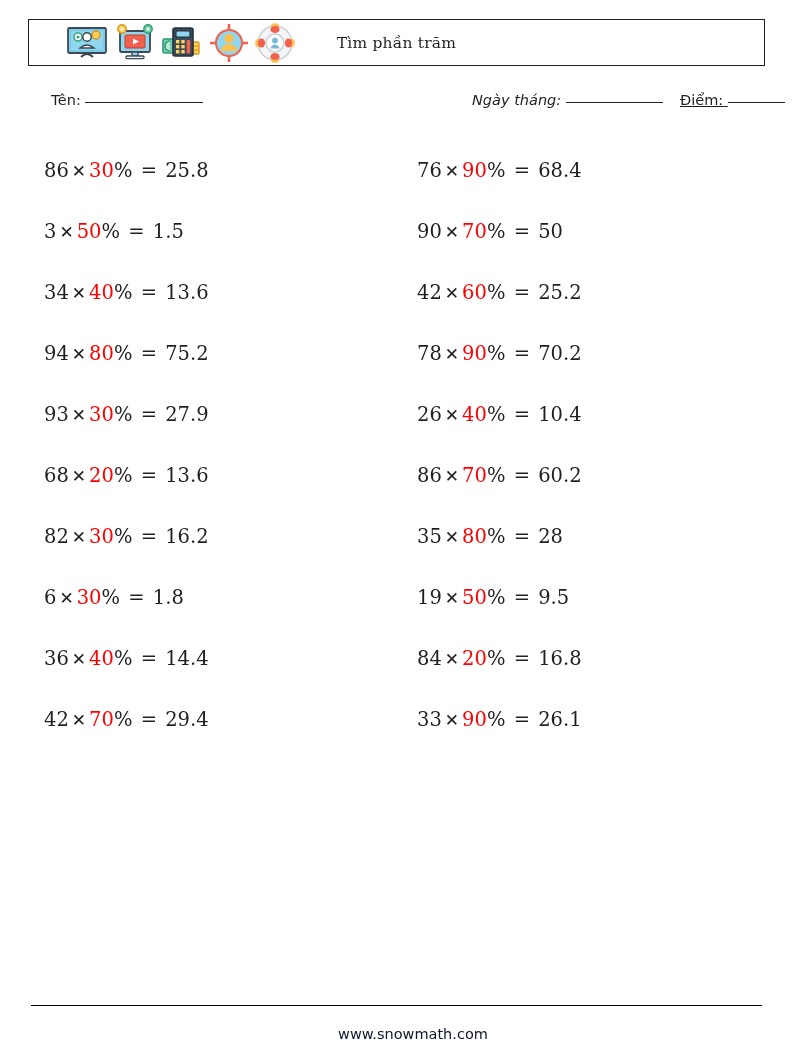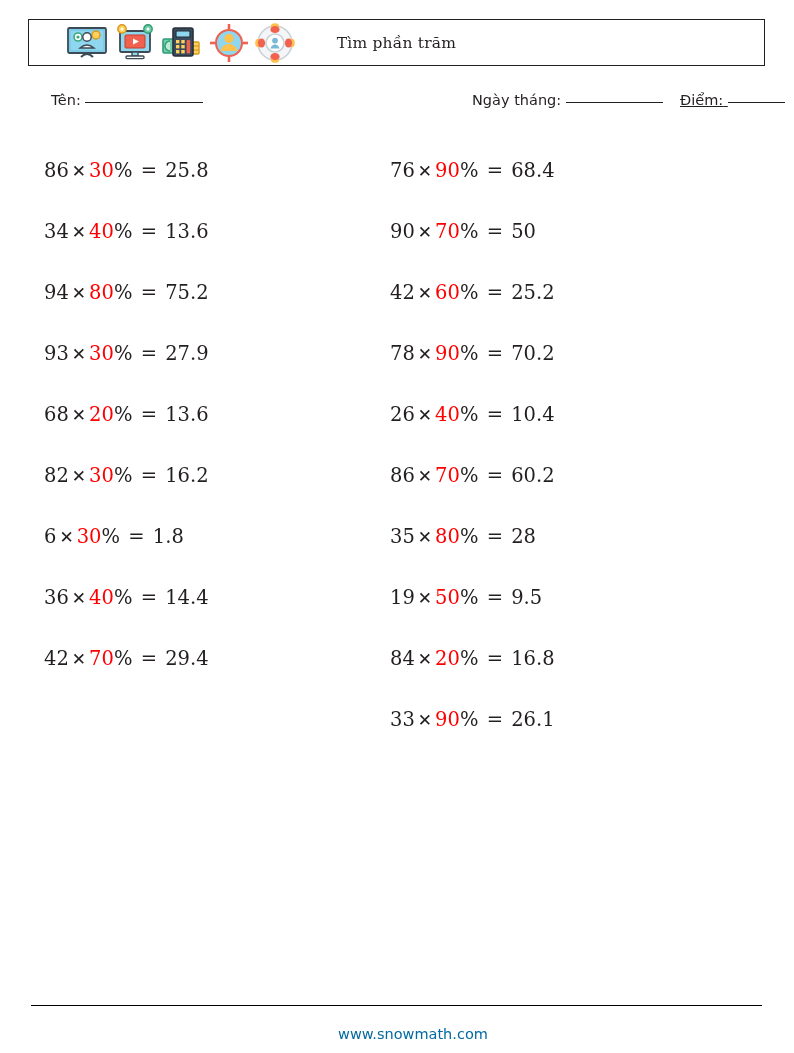--- a/index.html
+++ b/index.html
@@ -58,40 +58,40 @@
     left: 0;
     top: 92px;
     width: 794px;
     height: 26px;
     font-family: "DejaVu Sans", sans-serif;
     font-size: 14.5px;
     color: #231f20;
     margin-left: 15px;
   }
   .info-name { position: absolute; left: 36px; top: 0; }
-  .info-date { position: absolute; left: 457px; top: 0; }
+  .info-date { position: absolute; left: 457px; top: 0; font-style: italic; }
   .info-score { position: absolute; left: 665px; top: 0; text-decoration: underline; }
   .rule { display: inline-block; border-bottom: 1.4px solid #231f20; vertical-align: 2px; }
   .rule-name  { width: 118px; }
   .rule-date  { width: 97px; }
   .rule-score { width: 57px; }
 
   
   .columns {
     position: absolute;
     left: 0;
     top: 140px;
     width: 794px;
   }
   .col {
     position: absolute;
     top: 0;
   }
   .col-left  { left: 44px; }
-  .col-right { left: 390px; }
+  .col-right { left: 417px; }
 
   .problem {
     height: 61px;
     line-height: 61px;
     font-family: "DejaVu Serif", serif;
     font-size: 19.5px;
     color: #231f20;
     white-space: nowrap;
   }
   .problem .times {
@@ -113,21 +113,21 @@
     border-top: 1.6px solid #000000;
   }
   .footer-text {
     position: absolute;
     left: 0;
     right: 0;
     top: 1026px;
     text-align: center;
     font-family: "DejaVu Sans", sans-serif;
     font-size: 14.5px;
-    color: #0369a1;
+    color: #0f172a;
     padding-left: 32px;
   }
 </style>
 </head>
 <body>
 
 <div class="header-box">
 
   <div class="icon-strip">
 
@@ -222,20 +222,21 @@
   </div>
   <div class="info-score">
     <span>Điểm:</span>
     <span class="rule rule-score"></span>
   </div>
 </div>
 
 <div class="columns">
   <div class="col col-left" id="col-left">
       <div class="problem"><span>86</span><span class="times">✕</span><span class="pct">30</span><span class="pctsign">%</span><span class="eq"> = </span><span>25.8</span></div>
+      <div class="problem"><span>3</span><span class="times">✕</span><span class="pct">50</span><span class="pctsign">%</span><span class="eq"> = </span><span>1.5</span></div>
       <div class="problem"><span>34</span><span class="times">✕</span><span class="pct">40</span><span class="pctsign">%</span><span class="eq"> = </span><span>13.6</span></div>
       <div class="problem"><span>94</span><span class="times">✕</span><span class="pct">80</span><span class="pctsign">%</span><span class="eq"> = </span><span>75.2</span></div>
       <div class="problem"><span>93</span><span class="times">✕</span><span class="pct">30</span><span class="pctsign">%</span><span class="eq"> = </span><span>27.9</span></div>
       <div class="problem"><span>68</span><span class="times">✕</span><span class="pct">20</span><span class="pctsign">%</span><span class="eq"> = </span><span>13.6</span></div>
       <div class="problem"><span>82</span><span class="times">✕</span><span class="pct">30</span><span class="pctsign">%</span><span class="eq"> = </span><span>16.2</span></div>
       <div class="problem"><span>6</span><span class="times">✕</span><span class="pct">30</span><span class="pctsign">%</span><span class="eq"> = </span><span>1.8</span></div>
       <div class="problem"><span>36</span><span class="times">✕</span><span class="pct">40</span><span class="pctsign">%</span><span class="eq"> = </span><span>14.4</span></div>
       <div class="problem"><span>42</span><span class="times">✕</span><span class="pct">70</span><span class="pctsign">%</span><span class="eq"> = </span><span>29.4</span></div>
     </div>
   <div class="col col-right" id="col-right">

